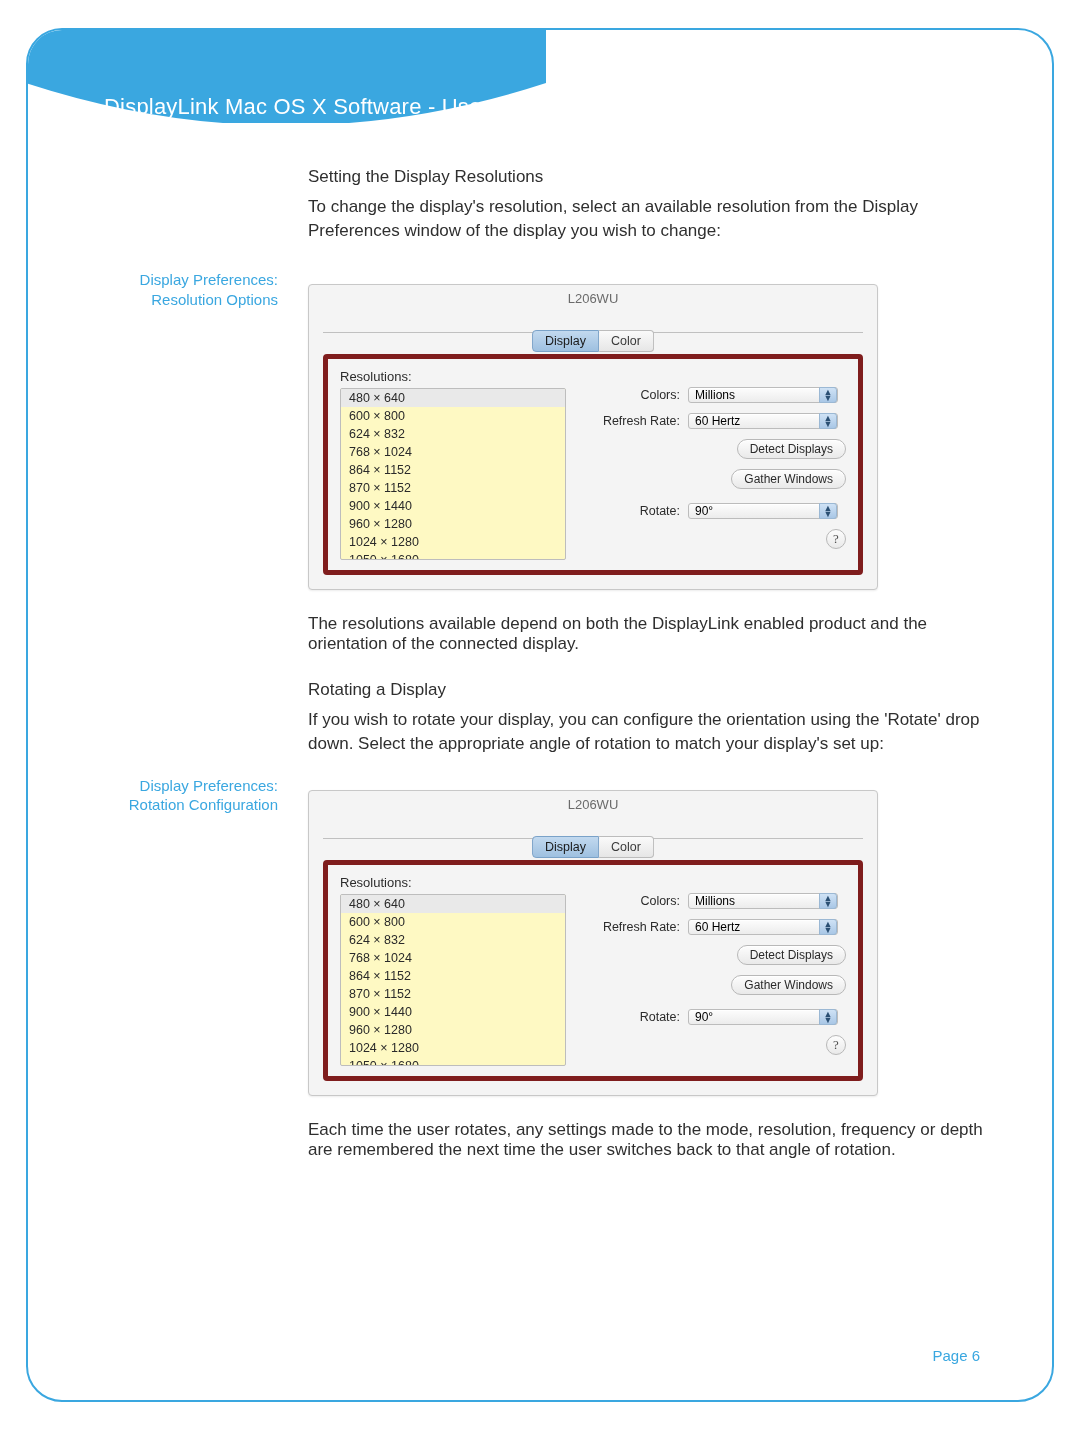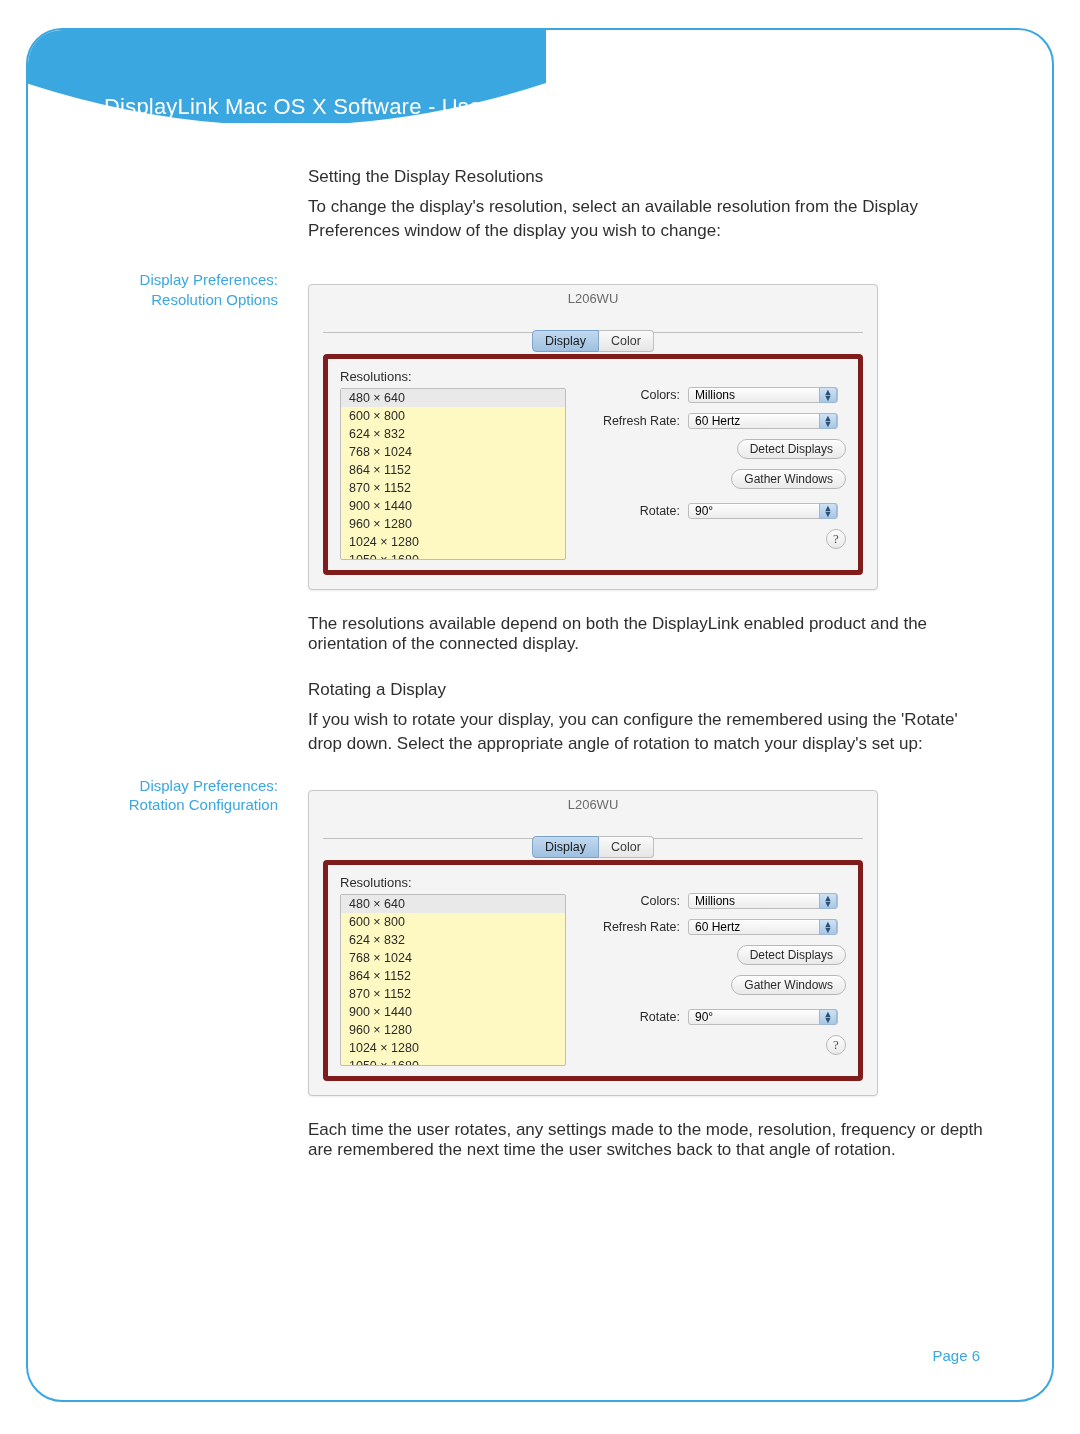--- a/index.html
+++ b/index.html
@@ -237,21 +237,21 @@
         <div></div>
         <div class="paratext">The resolutions available depend on both the DisplayLink enabled product and the orientation of the connected display.</div>
       </div>
 
       <div class="spacer24"></div>
 
       <div class="content-grid">
         <div></div>
         <div class="section-text">
           <div class="section-heading">Rotating a Display</div>
-          <div class="paratext">If you wish to rotate your display, you can configure the remembered using the 'Rotate' drop down. Select the appropriate angle of rotation to match your display's set up:</div>
+          <div class="paratext">If you wish to rotate your display, you can configure the orientation using the 'Rotate' drop down. Select the appropriate angle of rotation to match your display's set up:</div>
         </div>
       </div>
 
       <div class="spacer16"></div>
 
       <div class="content-grid">
         <div class="margin-note">
           <div>Display Preferences:</div>
           <div>Rotation Configuration</div>
         </div>

